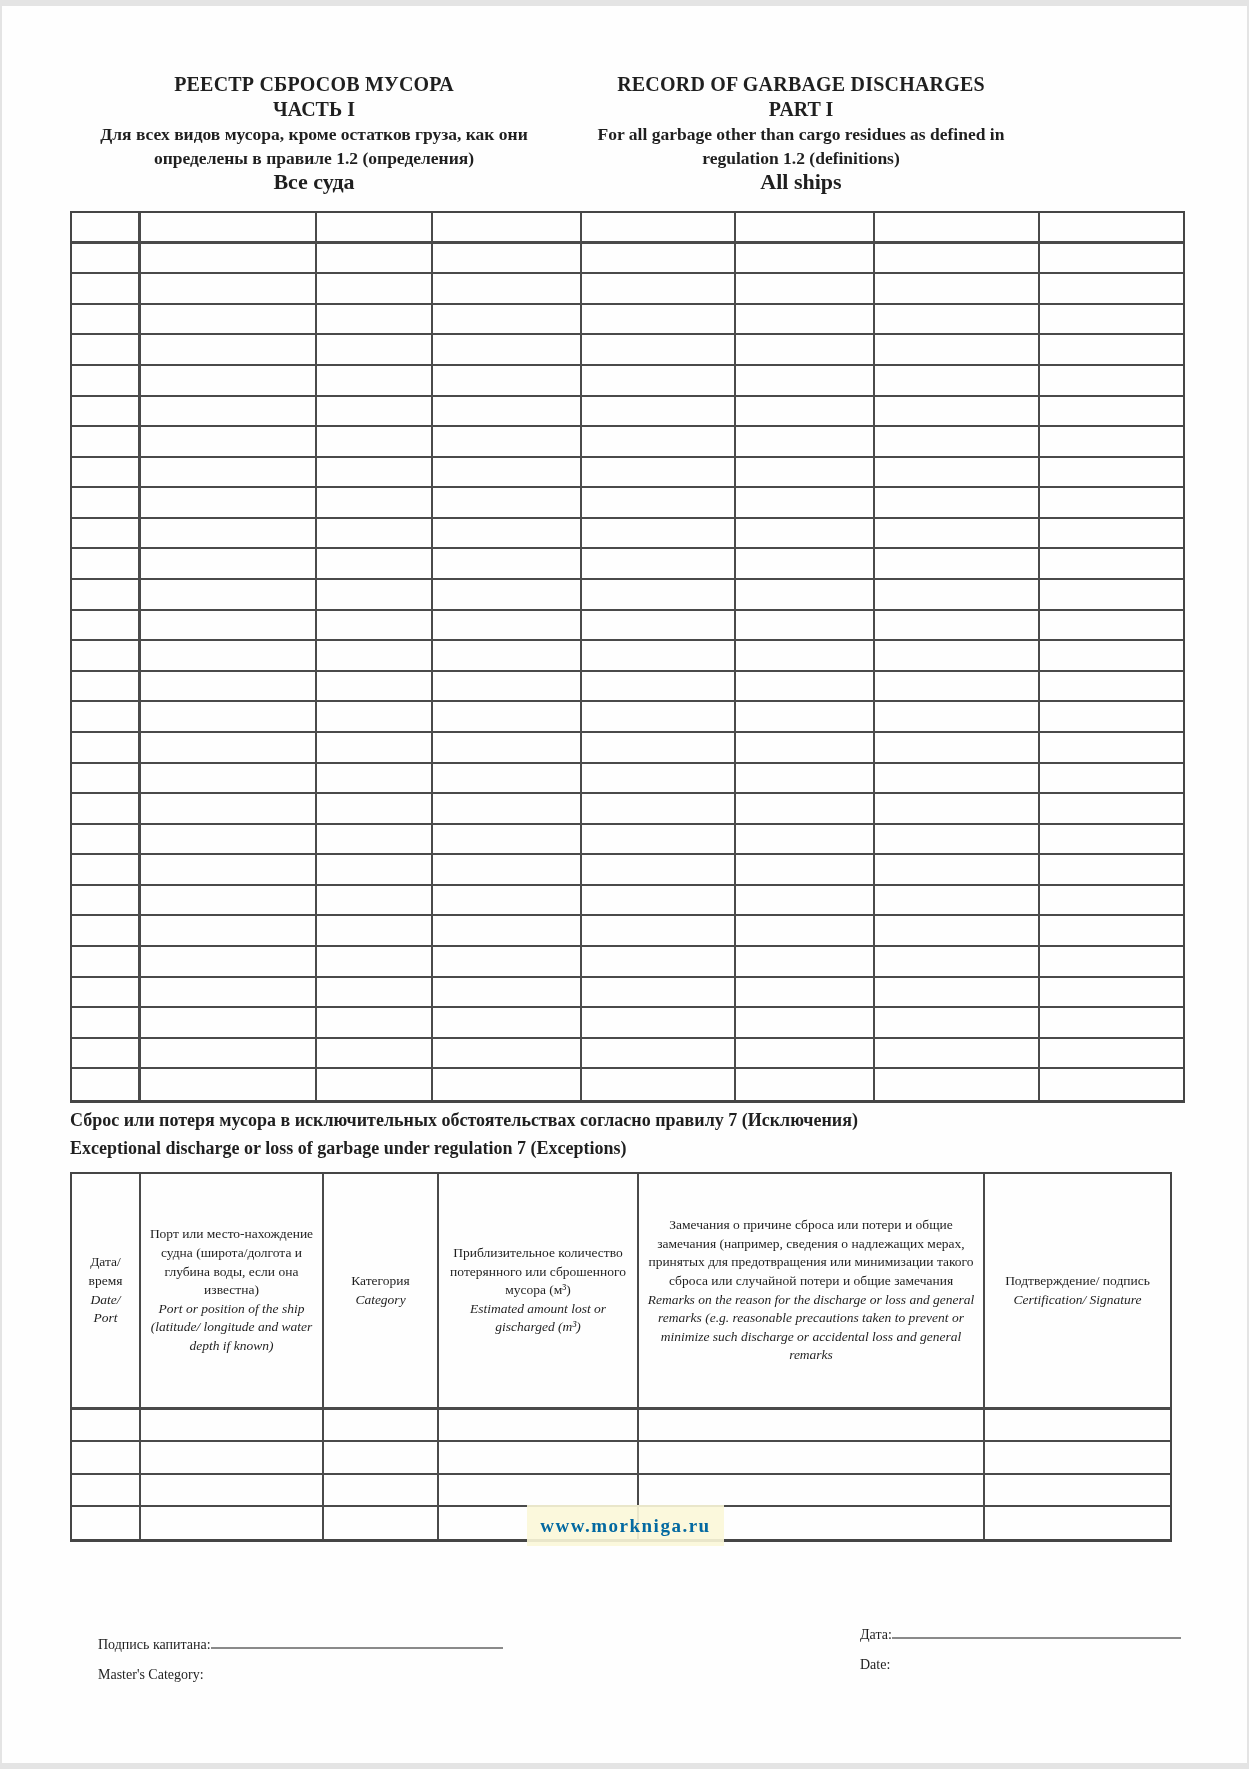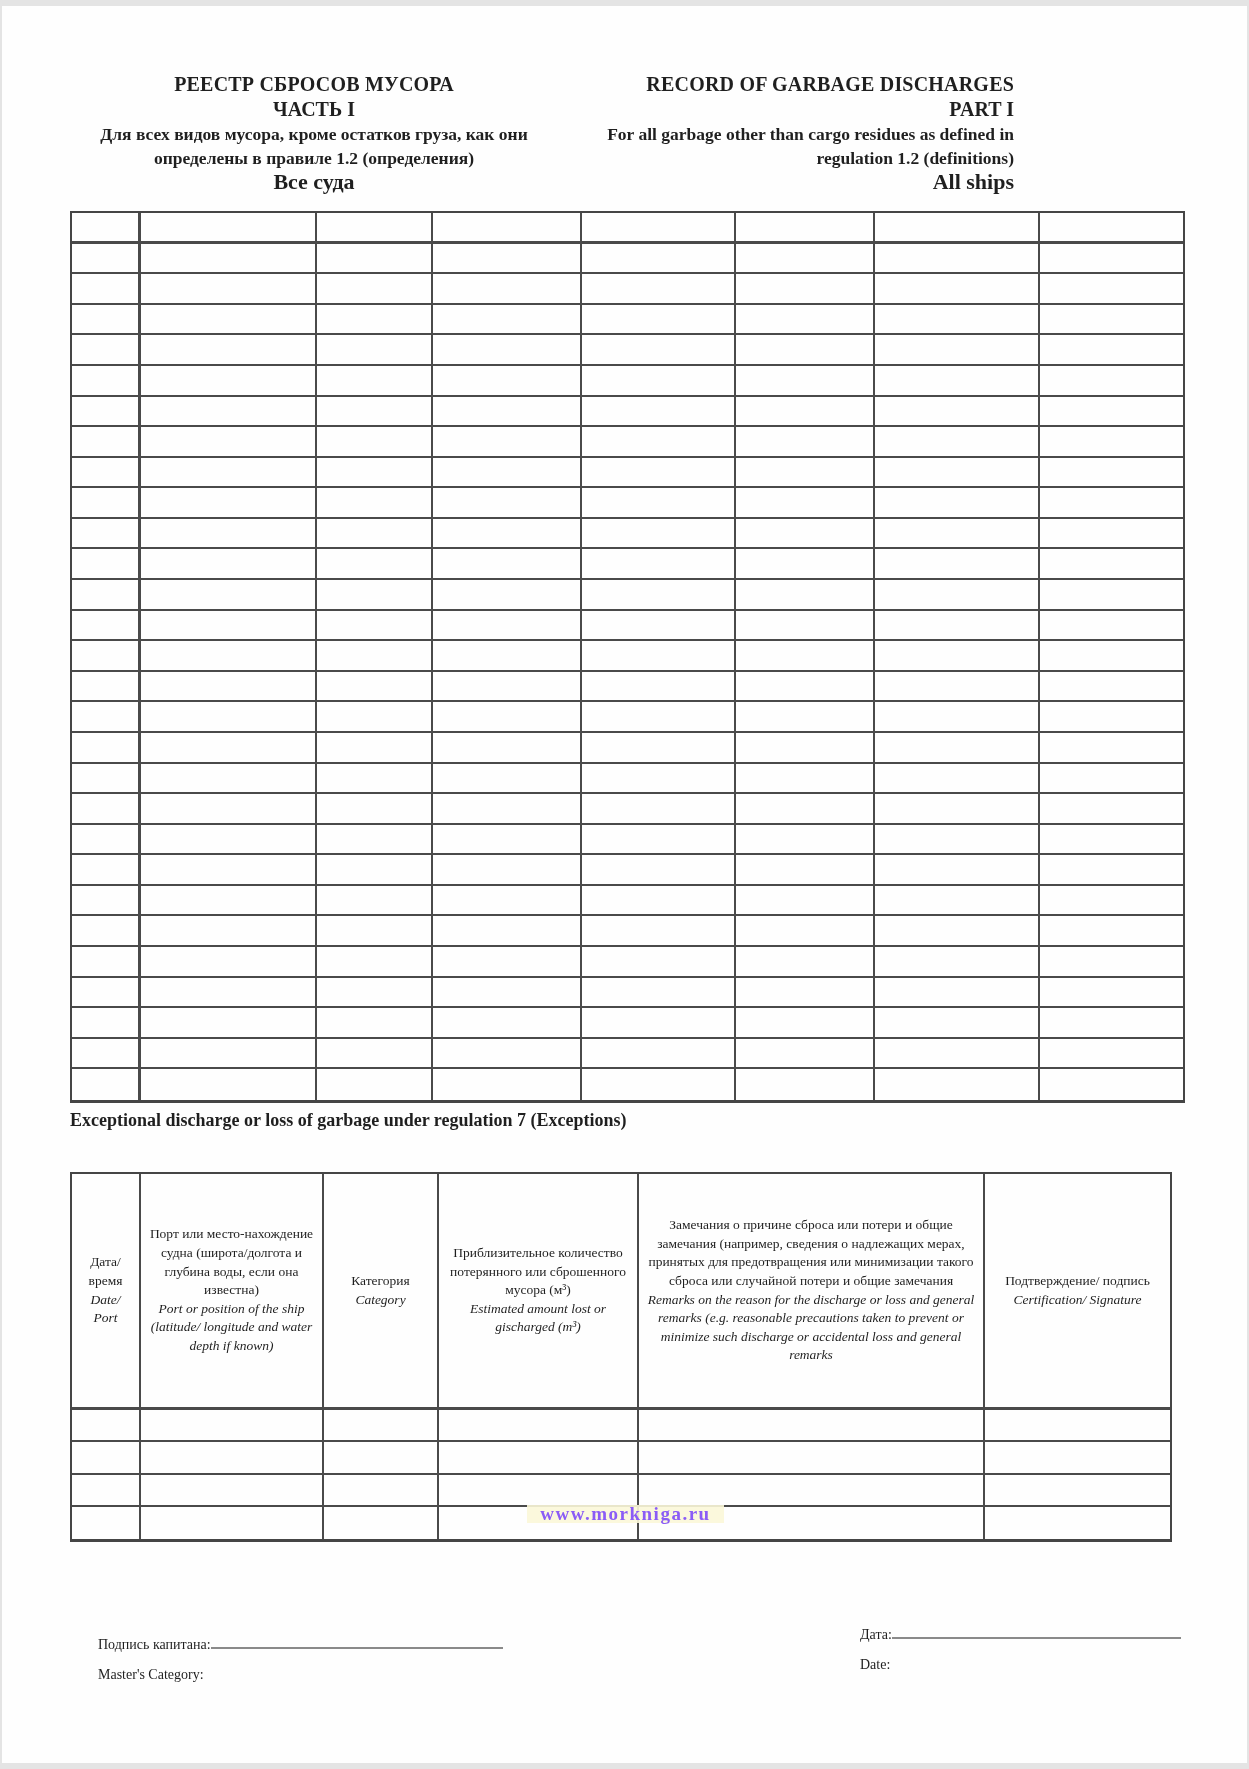--- a/index.html
+++ b/index.html
@@ -14,21 +14,21 @@
   }
   .edge{position:absolute;background:#e4e4e4;}
   .edge.top{left:0;top:0;width:1249px;height:6px;}
   .edge.bottom{left:0;top:1763px;width:1249px;height:6px;}
   .edge.left{left:0;top:0;width:2px;height:1769px;}
   .edge.right{left:1247px;top:0;width:2px;height:1769px;}
 
   
   .hdr{position:absolute;top:72px;text-align:center;font-weight:bold;}
   .hdr.left{left:70px;width:488px;}
-  .hdr.right{left:544px;width:470px;text-align:right;}
+  .hdr.right{left:566px;width:470px;}
   .hdr .t1{font-size:20px;line-height:25px;letter-spacing:.2px;}
   .hdr .t2{font-size:20px;line-height:25px;}
   .hdr .sub{font-size:17.5px;line-height:24px;}
   .hdr .ships{font-size:22px;line-height:24px;}
 
   
   #main-grid{
     position:absolute;left:70px;top:211px;width:1115px;height:892px;
     display:grid;
     grid-template-columns:69px 176px 116px 149px 154px 139px 165px auto;
@@ -59,23 +59,23 @@
   #exc-table > div:nth-child(n+25){border-bottom:none;}
   .hcell{
     display:flex;flex-direction:column;justify-content:center;align-items:center;
     text-align:center;padding:4px 7px;box-sizing:border-box;
     font-size:13.5px;line-height:1.38;
   }
   .hcell .en{font-style:italic;}
 
   
   .watermark{
-    position:absolute;left:527px;top:1505px;width:197px;height:18px;
+    position:absolute;left:527px;top:1505px;width:197px;height:41px;
     background:rgba(251,247,216,.9);
-    color:#8b5cf6;font-weight:bold;font-size:19px;letter-spacing:1.5px;
+    color:#0369a1;font-weight:bold;font-size:19px;letter-spacing:1.5px;
     display:flex;align-items:center;justify-content:center;
     z-index:5;
   }
 
   
   .footer-block{position:absolute;font-size:14px;line-height:30px;margin-left:28px;}
   .footer-block.left{left:70px;top:1630px;}
   .footer-block.right{left:832px;top:1620px;}
   .uline{display:inline-block;height:15px;border-bottom:2px solid #8a8a8a;vertical-align:baseline;}
   .uline.sig{width:292px;}
@@ -334,20 +334,21 @@
       <div></div>
       <div></div>
       <div></div>
       <div></div>
       <div></div>
       <div></div>
       <div></div>
     </div>
 
   <div class="exc-head">
+    <div>Сброс или потеря мусора в исключительных обстоятельствах согласно правилу 7 (Исключения)</div>
     <div>Exceptional discharge or loss of garbage under regulation 7 (Exceptions)</div>
   </div>
 
   <div id="exc-table">
     <div class="hcell thick-bottom">
       <span class="ru">Дата/ время</span>
       <span class="en">Date/ Port</span>
     </div>
     <div class="hcell thick-bottom">
       <span class="ru">Порт или место-нахождение судна (широта/долгота и глубина воды, если она известна)</span>

